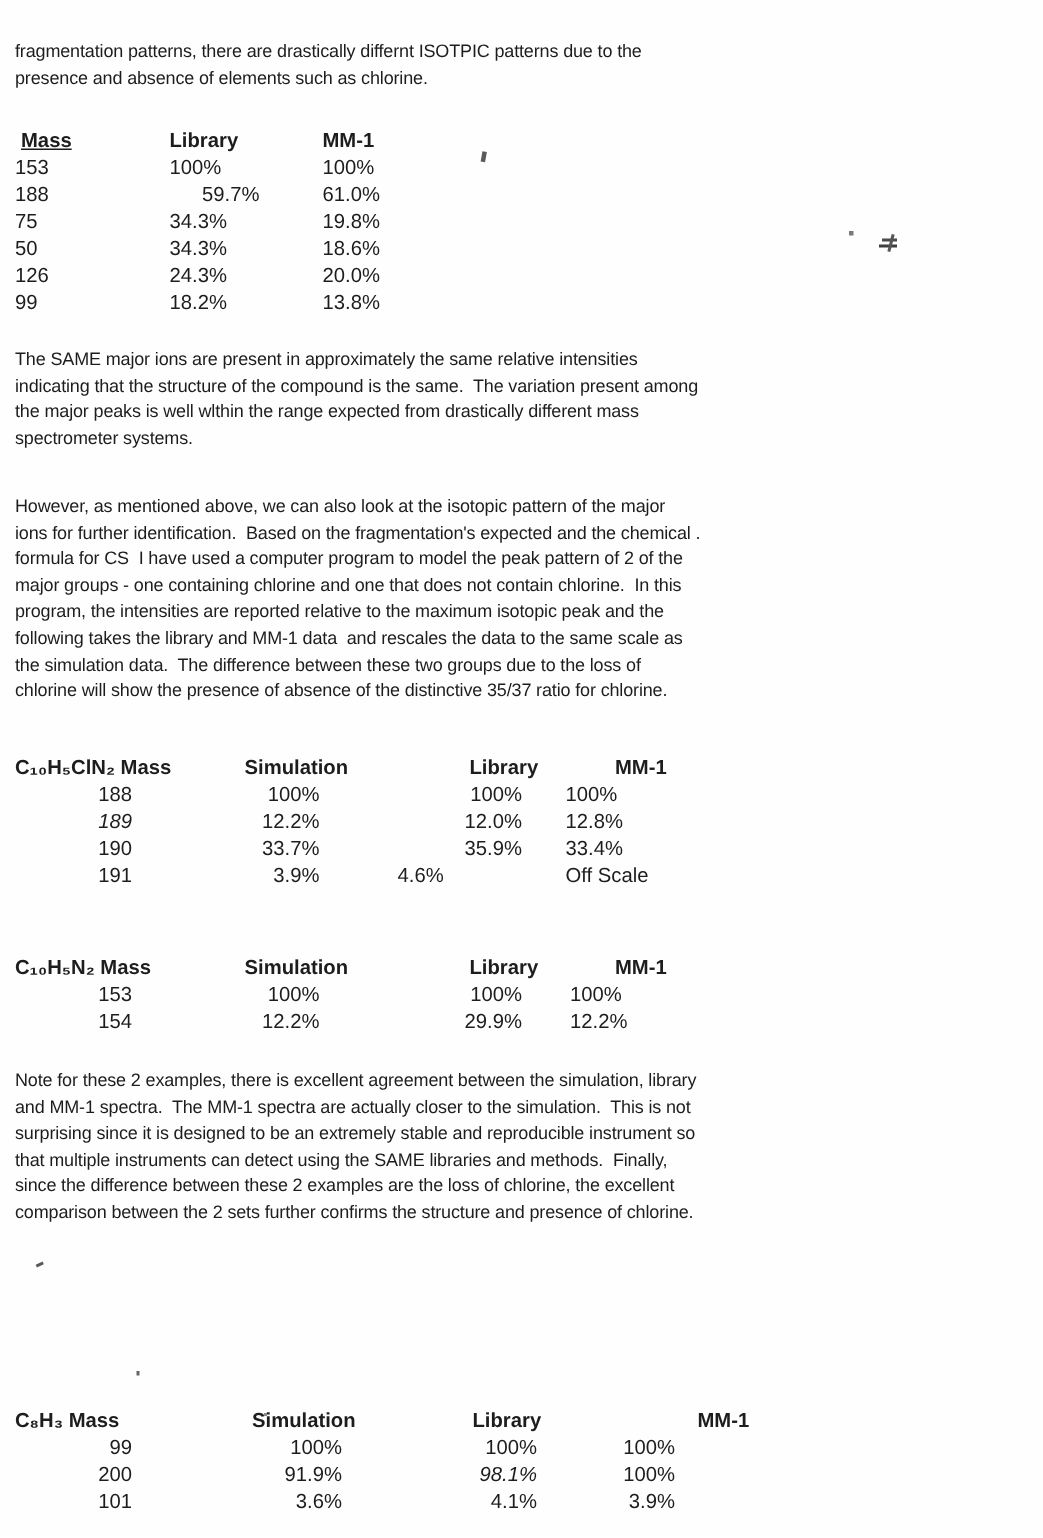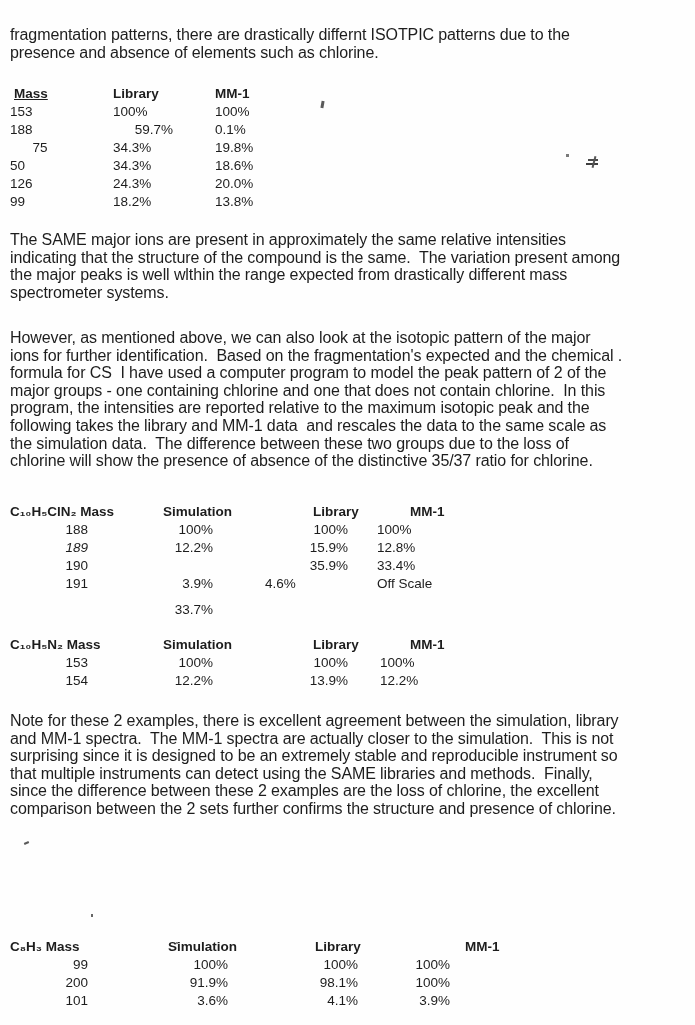--- a/index.html
+++ b/index.html
@@ -10,21 +10,21 @@
     background:#fefefe;
     overflow:hidden;
     font-family:"Liberation Sans","DejaVu Sans",sans-serif;
     color:#1d1d1d;
     filter:blur(0.25px);
   }
   .para{
     position:absolute;
     left:10px;
     width:672px;
-    font-size:16px;
+    font-size:12px;
     line-height:17.6px;
     white-space:pre-wrap;
     letter-spacing:-0.1px;
   }
   .tbl{position:absolute;left:0;width:695px;font-size:13.5px;}
   .tbl .cell{position:absolute;height:18px;line-height:18px;white-space:pre;}
   .tbl .hdr{font-weight:700;}
   .artifact{position:absolute;}
 </style>
 </head>
@@ -37,22 +37,22 @@
 
   <div class="tbl" style="top:85px;height:126px">
       <span class="cell hdr" style="left: 14px; top: 0px; text-decoration: underline;">Mass</span>
       <span class="cell hdr" style="left: 113px; top: 0px;">Library</span>
       <span class="cell hdr" style="left: 215px; top: 0px;">MM-1</span>
       <span class="cell" style="left: 10px; top: 18px; width: 60px; text-align: left;">153</span>
       <span class="cell" style="left: 113px; top: 18px; width: 60px; text-align: left;">100%</span>
       <span class="cell" style="left: 215px; top: 18px; width: 60px; text-align: left;">100%</span>
       <span class="cell" style="left: 10px; top: 36px; width: 60px; text-align: left;">188</span>
       <span class="cell" style="left: 113px; top: 36px; width: 60px; text-align: right;">59.7%</span>
-      <span class="cell" style="left: 215px; top: 36px; width: 60px; text-align: left;">0.1%</span>
-      <span class="cell" style="left: 10px; top: 54px; width: 60px; text-align: center;">75</span>
+      <span class="cell" style="left: 215px; top: 36px; width: 60px; text-align: left;">61.0%</span>
+      <span class="cell" style="left: 10px; top: 54px; width: 60px; text-align: left;">75</span>
       <span class="cell" style="left: 113px; top: 54px; width: 60px; text-align: left;">34.3%</span>
       <span class="cell" style="left: 215px; top: 54px; width: 60px; text-align: left;">19.8%</span>
       <span class="cell" style="left: 10px; top: 72px; width: 60px; text-align: left;">50</span>
       <span class="cell" style="left: 113px; top: 72px; width: 60px; text-align: left;">34.3%</span>
       <span class="cell" style="left: 215px; top: 72px; width: 60px; text-align: left;">18.6%</span>
       <span class="cell" style="left: 10px; top: 90px; width: 60px; text-align: left;">126</span>
       <span class="cell" style="left: 113px; top: 90px; width: 60px; text-align: left;">24.3%</span>
       <span class="cell" style="left: 215px; top: 90px; width: 60px; text-align: left;">20.0%</span>
       <span class="cell" style="left: 10px; top: 108px; width: 60px; text-align: left;">99</span>
       <span class="cell" style="left: 113px; top: 108px; width: 60px; text-align: left;">18.2%</span>
@@ -77,44 +77,44 @@
       <span class="cell hdr" style="left: 10px; top: 0px;">C₁₀H₅ClN₂ Mass</span>
       <span class="cell hdr" style="left: 163px; top: 0px;">Simulation</span>
       <span class="cell hdr" style="left: 313px; top: 0px;">Library</span>
       <span class="cell hdr" style="left: 410px; top: 0px;">MM-1</span>
       <span class="cell" style="left: 30px; top: 18px; width: 58px; text-align: right;">188</span>
       <span class="cell" style="left: 130px; top: 18px; width: 83px; text-align: right;">100%</span>
       <span class="cell" style="left: 265px; top: 18px; width: 83px; text-align: right;">100%</span>
       <span class="cell" style="left: 377px; top: 18px; width: 90px; text-align: left;">100%</span>
       <span class="cell" style="left: 30px; top: 36px; width: 58px; text-align: right; font-style: italic;">189</span>
       <span class="cell" style="left: 130px; top: 36px; width: 83px; text-align: right;">12.2%</span>
-      <span class="cell" style="left: 265px; top: 36px; width: 83px; text-align: right;">15.9%</span>
+      <span class="cell" style="left: 265px; top: 36px; width: 83px; text-align: right;">12.0%</span>
       <span class="cell" style="left: 377px; top: 36px; width: 90px; text-align: left;">12.8%</span>
       <span class="cell" style="left: 30px; top: 54px; width: 58px; text-align: right;">190</span>
-      <span class="cell" style="left: 130px; top: 54px; width: 83px; text-align: right; margin-top: 44px;">33.7%</span>
+      <span class="cell" style="left: 130px; top: 54px; width: 83px; text-align: right;">33.7%</span>
       <span class="cell" style="left: 265px; top: 54px; width: 83px; text-align: right;">35.9%</span>
       <span class="cell" style="left: 377px; top: 54px; width: 90px; text-align: left;">33.4%</span>
       <span class="cell" style="left: 30px; top: 72px; width: 58px; text-align: right;">191</span>
       <span class="cell" style="left: 130px; top: 72px; width: 83px; text-align: right;">3.9%</span>
       <span class="cell" style="left: 265px; top: 72px; width: 83px; text-align: left;">4.6%</span>
       <span class="cell" style="left: 377px; top: 72px; width: 90px; text-align: left;">Off Scale</span>
     </div>
 
   <div class="tbl" style="top:636px;height:54px">
       <span class="cell hdr" style="left: 10px; top: 0px;">C₁₀H₅N₂ Mass</span>
       <span class="cell hdr" style="left: 163px; top: 0px;">Simulation</span>
       <span class="cell hdr" style="left: 313px; top: 0px;">Library</span>
       <span class="cell hdr" style="left: 410px; top: 0px;">MM-1</span>
       <span class="cell" style="left: 30px; top: 18px; width: 58px; text-align: right;">153</span>
       <span class="cell" style="left: 130px; top: 18px; width: 83px; text-align: right;">100%</span>
       <span class="cell" style="left: 265px; top: 18px; width: 83px; text-align: right;">100%</span>
       <span class="cell" style="left: 380px; top: 18px; width: 90px; text-align: left;">100%</span>
       <span class="cell" style="left: 30px; top: 36px; width: 58px; text-align: right;">154</span>
       <span class="cell" style="left: 130px; top: 36px; width: 83px; text-align: right;">12.2%</span>
-      <span class="cell" style="left: 265px; top: 36px; width: 83px; text-align: right;">13.9%</span>
+      <span class="cell" style="left: 265px; top: 36px; width: 83px; text-align: right;">29.9%</span>
       <span class="cell" style="left: 380px; top: 36px; width: 90px; text-align: left;">12.2%</span>
     </div>
 
   <div class="para" style="top:712px">Note for these 2 examples, there is excellent agreement between the simulation, library
 and MM-1 spectra.  The MM-1 spectra are actually closer to the simulation.  This is not
 surprising since it is designed to be an extremely stable and reproducible instrument so
 that multiple instruments can detect using the SAME libraries and methods.  Finally,
 since the difference between these 2 examples are the loss of chlorine, the excellent
 comparison between the 2 sets further confirms the structure and presence of chlorine.</div>
 
@@ -123,21 +123,21 @@
       <span class="cell hdr" style="left: 10px; top: 0px;">C₈H₃ Mass</span>
       <span class="cell hdr" style="left: 168px; top: 0px;">Simulation</span>
       <span class="cell hdr" style="left: 315px; top: 0px;">Library</span>
       <span class="cell hdr" style="left: 465px; top: 0px;">MM-1</span>
       <span class="cell" style="left: 30px; top: 18px; width: 58px; text-align: right;">99</span>
       <span class="cell" style="left: 140px; top: 18px; width: 88px; text-align: right;">100%</span>
       <span class="cell" style="left: 270px; top: 18px; width: 88px; text-align: right;">100%</span>
       <span class="cell" style="left: 362px; top: 18px; width: 88px; text-align: right;">100%</span>
       <span class="cell" style="left: 30px; top: 36px; width: 58px; text-align: right;">200</span>
       <span class="cell" style="left: 140px; top: 36px; width: 88px; text-align: right;">91.9%</span>
-      <span class="cell" style="left: 270px; top: 36px; width: 88px; text-align: right;">98.1%</span>
+      <span class="cell" style="left: 270px; top: 36px; width: 88px; text-align: right; font-style: italic;">98.1%</span>
       <span class="cell" style="left: 362px; top: 36px; width: 88px; text-align: right;">100%</span>
       <span class="cell" style="left: 30px; top: 54px; width: 58px; text-align: right;">101</span>
       <span class="cell" style="left: 140px; top: 54px; width: 88px; text-align: right;">3.6%</span>
       <span class="cell" style="left: 270px; top: 54px; width: 88px; text-align: right;">4.1%</span>
       <span class="cell" style="left: 362px; top: 54px; width: 88px; text-align: right;">3.9%</span>
     </div>
 
   <div class="artifact" style="left:321px;top:101px;width:3px;height:7px;background:#5a5a5a;transform:rotate(10deg)"></div>
   <div class="artifact" style="left:566px;top:154px;width:3px;height:3px;background:#7a7a7a"></div>
   <div class="artifact" style="left:586px;top:156px;width:14px;height:12px">

